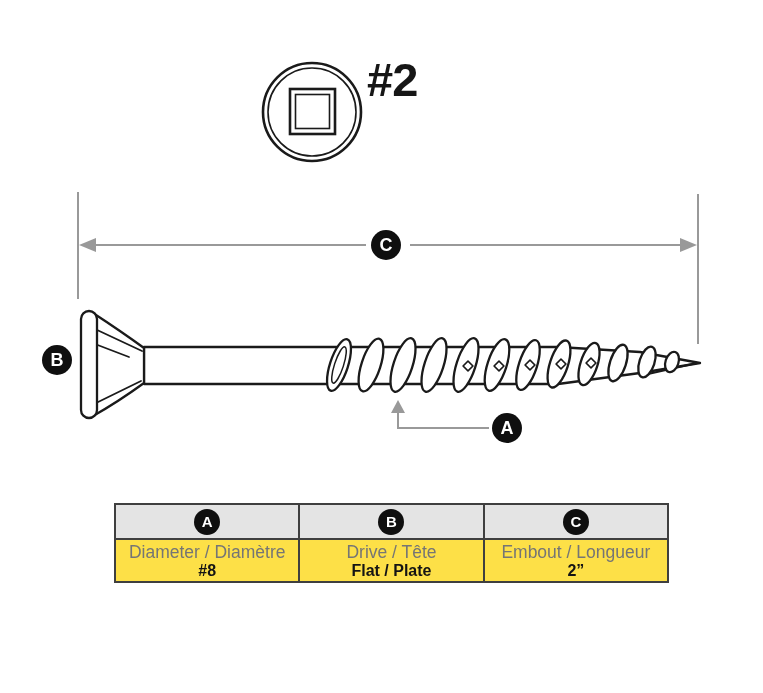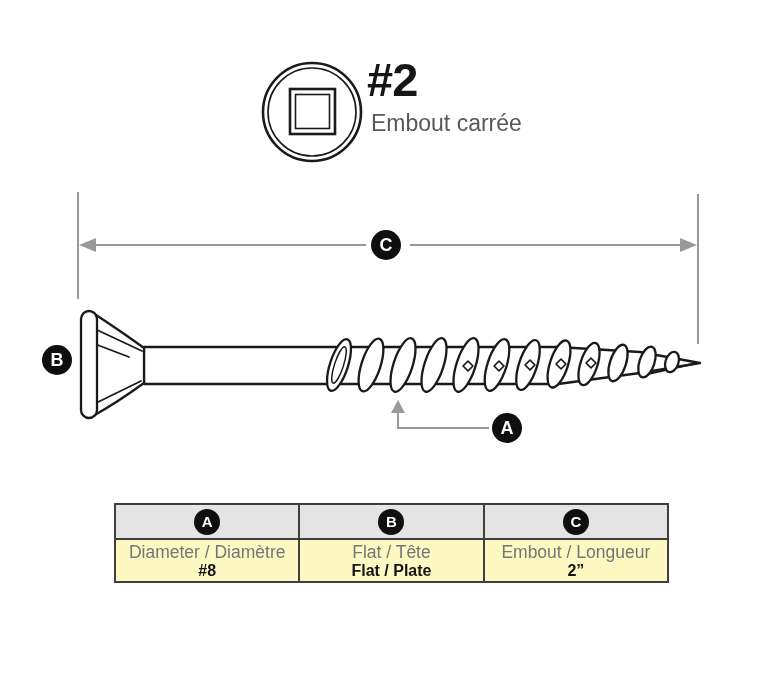--- a/index.html
+++ b/index.html
@@ -35,21 +35,21 @@
 
   
   .spec-table{
     position:absolute;left:114px;top:503px;width:555px;
     border-collapse:collapse;table-layout:fixed;
   }
   .spec-table td{
     border:2px solid #3f3f3f;text-align:center;vertical-align:middle;padding:0;
   }
   .spec-table .hdr td{background:#e4e4e4;height:33px;}
-  .spec-table .body td{height:41px;background:#fef9c3;}
+  .spec-table .body td{height:41px;background:#fde047;}
   .tbl-badge{
     width:26px;height:26px;border-radius:50%;background:#0f0f0f;color:#fff;
     display:inline-flex;align-items:center;justify-content:center;
     font-size:15px;font-weight:bold;line-height:1;
   }
   .cell-label{display:block;font-size:17.5px;line-height:20px;color:#757575;}
   .cell-value{display:block;font-size:16px;line-height:18px;font-weight:bold;color:#141414;}
 </style>
 </head>
 <body>
@@ -113,21 +113,20 @@
     </g>
 
     <g stroke="#999999" stroke-width="2" fill="#999999">
       <polyline points="489,428 398,428 398,408" fill="none"></polyline>
       <polygon points="398,400 391,413 405,413" stroke="none"></polygon>
     </g>
   </svg>
 
   <div class="drive-size">#2</div>
   <div class="drive-names">
-    <div>Embout carrée</div>
   </div>
 
   <div class="badge badge-b">B</div>
   <div class="badge badge-c">C</div>
   <div class="badge badge-a">A</div>
 
   <table class="spec-table">
     <tbody>
       <tr class="hdr">
         <td>
@@ -139,21 +138,21 @@
         <td>
           <span class="tbl-badge">C</span>
         </td>
       </tr>
       <tr class="body">
         <td>
           <span class="cell-label">Diameter / Diamètre</span>
           <span class="cell-value">#8</span>
         </td>
         <td>
-          <span class="cell-label">Flat / Tête</span>
+          <span class="cell-label">Drive / Tête</span>
           <span class="cell-value">Flat / Plate</span>
         </td>
         <td>
           <span class="cell-label">Embout / Longueur</span>
           <span class="cell-value">2”</span>
         </td>
       </tr>
     </tbody>
   </table>
 

